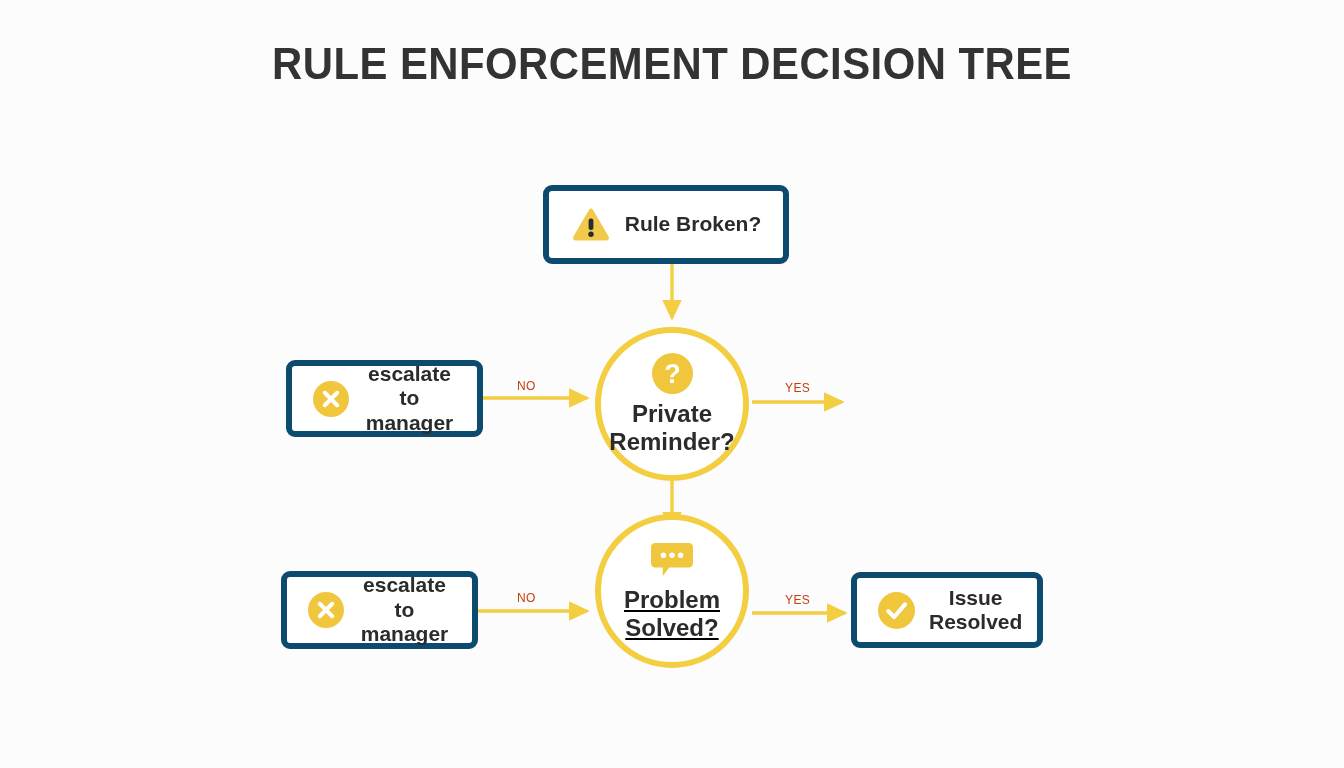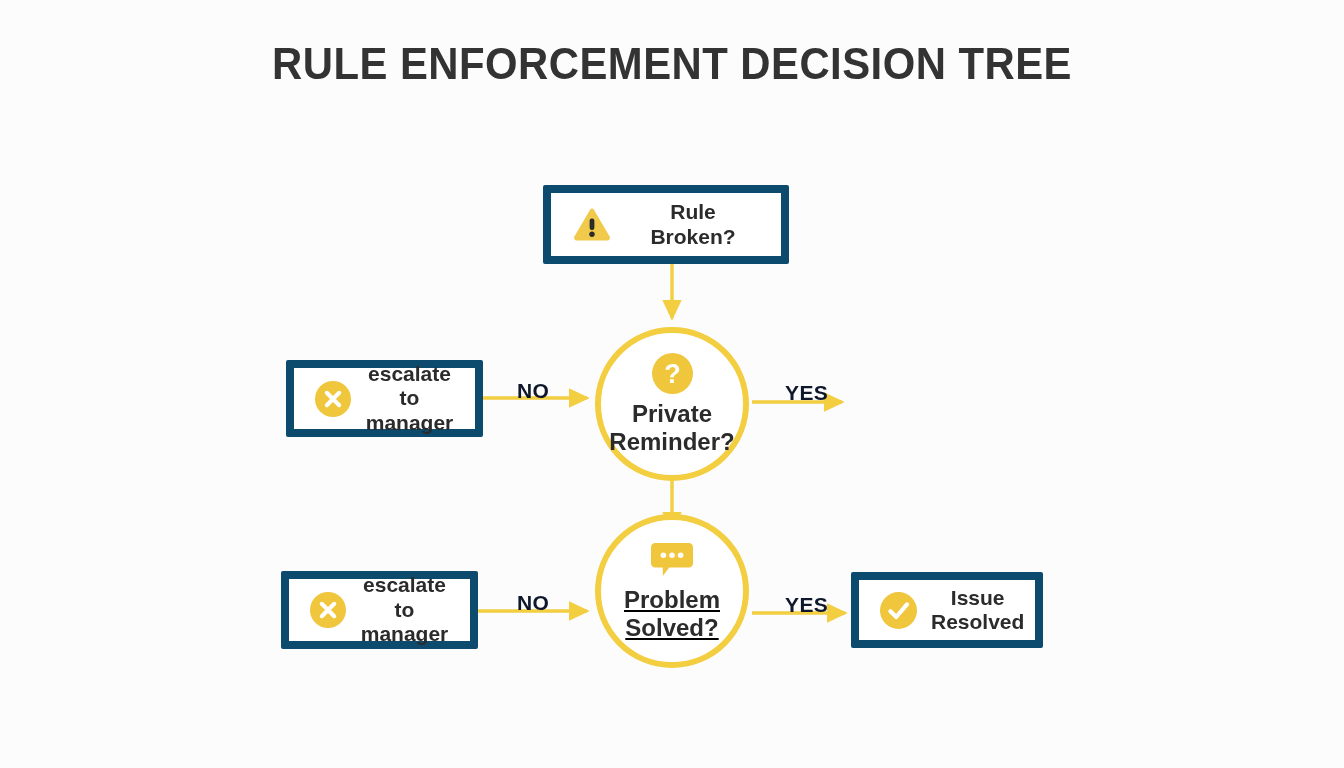--- a/index.html
+++ b/index.html
@@ -53,22 +53,22 @@
   .node {
     position: absolute;
     box-sizing: border-box;
     background: #FFFFFF;
     display: flex;
     align-items: center;
     justify-content: center;
   }
 
   .rect-node {
-    border: 8px solid #0c4a6e;
-    border-radius: 2px;
+    border: 6px solid #0c4a6e;
+    border-radius: 9px;
     gap: 14px;
     padding: 0 21px;
   }
 
   .circle-node {
     border: 6px solid #F2CE40;
     border-radius: 50%;
     flex-direction: column;
     gap: 4px;
   }
@@ -94,23 +94,23 @@
   
   .icon {
     flex: 0 0 auto;
     display: block;
   }
 
   
   .edge-label {
     position: absolute;
     font-family: "Liberation Sans", sans-serif;
-    font-size: 21px;
-    font-weight: bold;
-    color: #0f172a;
+    font-size: 12px;
+    font-weight: normal;
+    color: #c2410c;
     letter-spacing: 0.4px;
     white-space: nowrap;
   }
 
   
   #node-rule-broken   { left: 543px;  top: 185px; width: 246px; height: 79px; }
   #node-private       { left: 595px;  top: 327px; width: 154px; height: 154px; }
   #node-problem       { left: 595px;  top: 514px; width: 154px; height: 154px; text-decoration: underline; }
   #node-escalate-1    { left: 286px;  top: 360px; width: 197px; height: 77px; }
   #node-escalate-2    { left: 281px;  top: 571px; width: 197px; height: 78px; }

